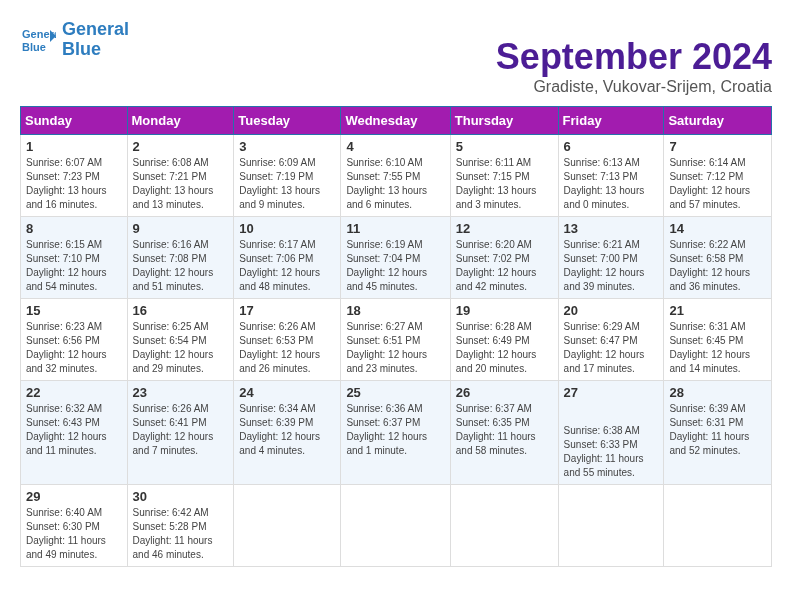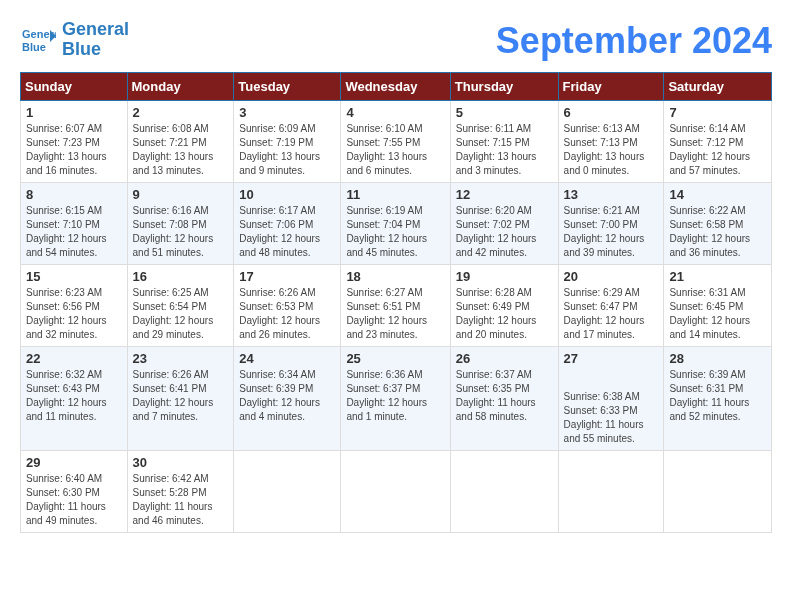--- a/index.html
+++ b/index.html
@@ -33,33 +33,34 @@
     .logo-icon {
       width: 36px;
       height: 36px;
     }
     .title-area {
       text-align: right;
     }
     .month-title {
       font-size: 36px;
       font-weight: bold;
-      color: #3b82f6;
+      color: #4c1d95;
+      margin-top: 16px;
     }
     .location-title {
       font-size: 16px;
       color: #555;
     }
     .calendar-table {
       width: 100%;
       border-collapse: collapse;
       border: 1px solid #ccc;
     }
     .calendar-table th {
-      background-color: #7f1d1d;
+      background-color: #a21caf;
       color: #fff;
       font-size: 13px;
       font-weight: bold;
       padding: 6px 4px;
       text-align: left;
       border: 1px solid #2671aa;
     }
     .calendar-table td {
       vertical-align: top;
       border: 1px solid #ddd;
@@ -103,20 +104,21 @@
       <polygon points="30,8 36,14 30,20" fill="#2e7dbf"></polygon>
     </svg>
     <div>
       <div class="logo-text">
         <span>General</span><br><span>Blue</span>
       </div>
     </div>
   </div>
   <div class="title-area">
     <div class="month-title">September 2024</div>
+    <div class="location-title">Gradiste, Vukovar-Srijem, Croatia</div>
   </div>
 </div>
 
 <table class="calendar-table">
   <thead>
     <tr>
     <th>Sunday</th>
         <th>Monday</th>
         <th>Tuesday</th>
         <th>Wednesday</th>

